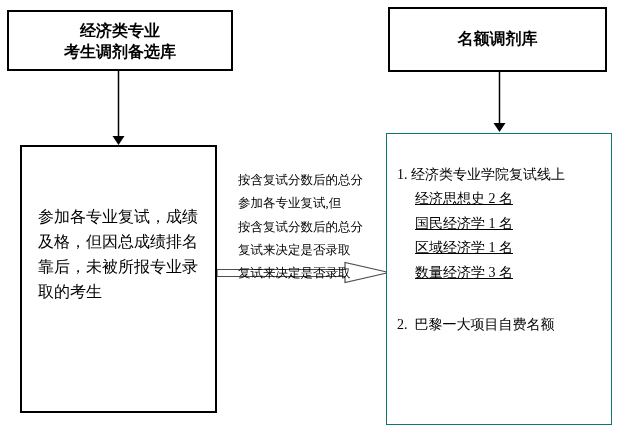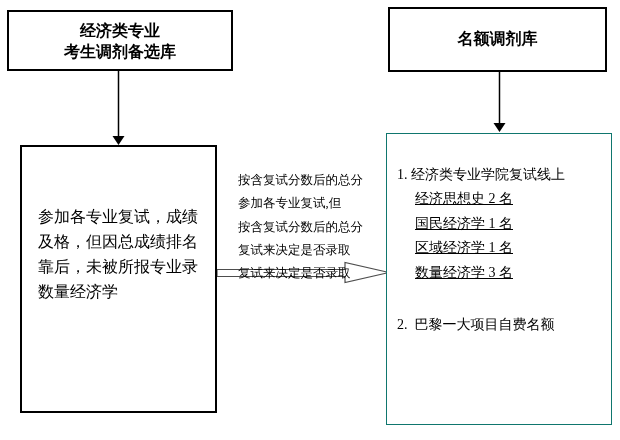--- a/index.html
+++ b/index.html
@@ -64,21 +64,21 @@
   </div>
 
   <div class="box box-tr">
     <div>名额调剂库</div>
   </div>
 
   <div class="box box-bl">
     <div class="bl-line">参加各专业复试，成绩</div>
     <div class="bl-line">及格，但因总成绩排名</div>
     <div class="bl-line">靠后，未被所报专业录</div>
-    <div class="bl-line">数量经济学</div>
+    <div class="bl-line">取的考生</div>
   </div>
 
   <div class="note">
     <div class="note-line">按含复试分数后的总分</div>
     <div class="note-line">参加各专业复试,但</div>
     <div class="note-line">按含复试分数后的总分</div>
     <div class="note-line">复试来决定是否录取</div>
     <div class="note-line">复试来决定是否录取</div>
   </div>
 

